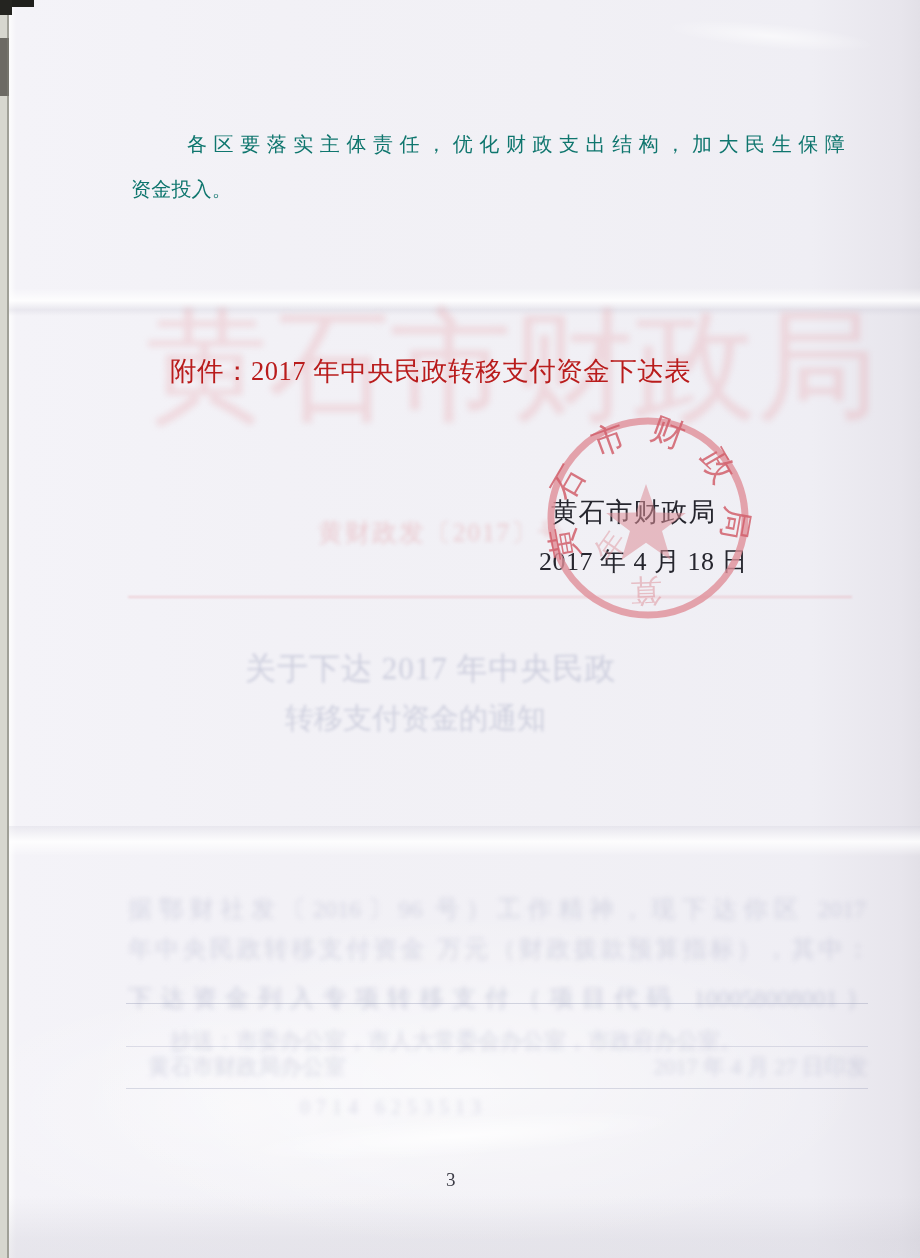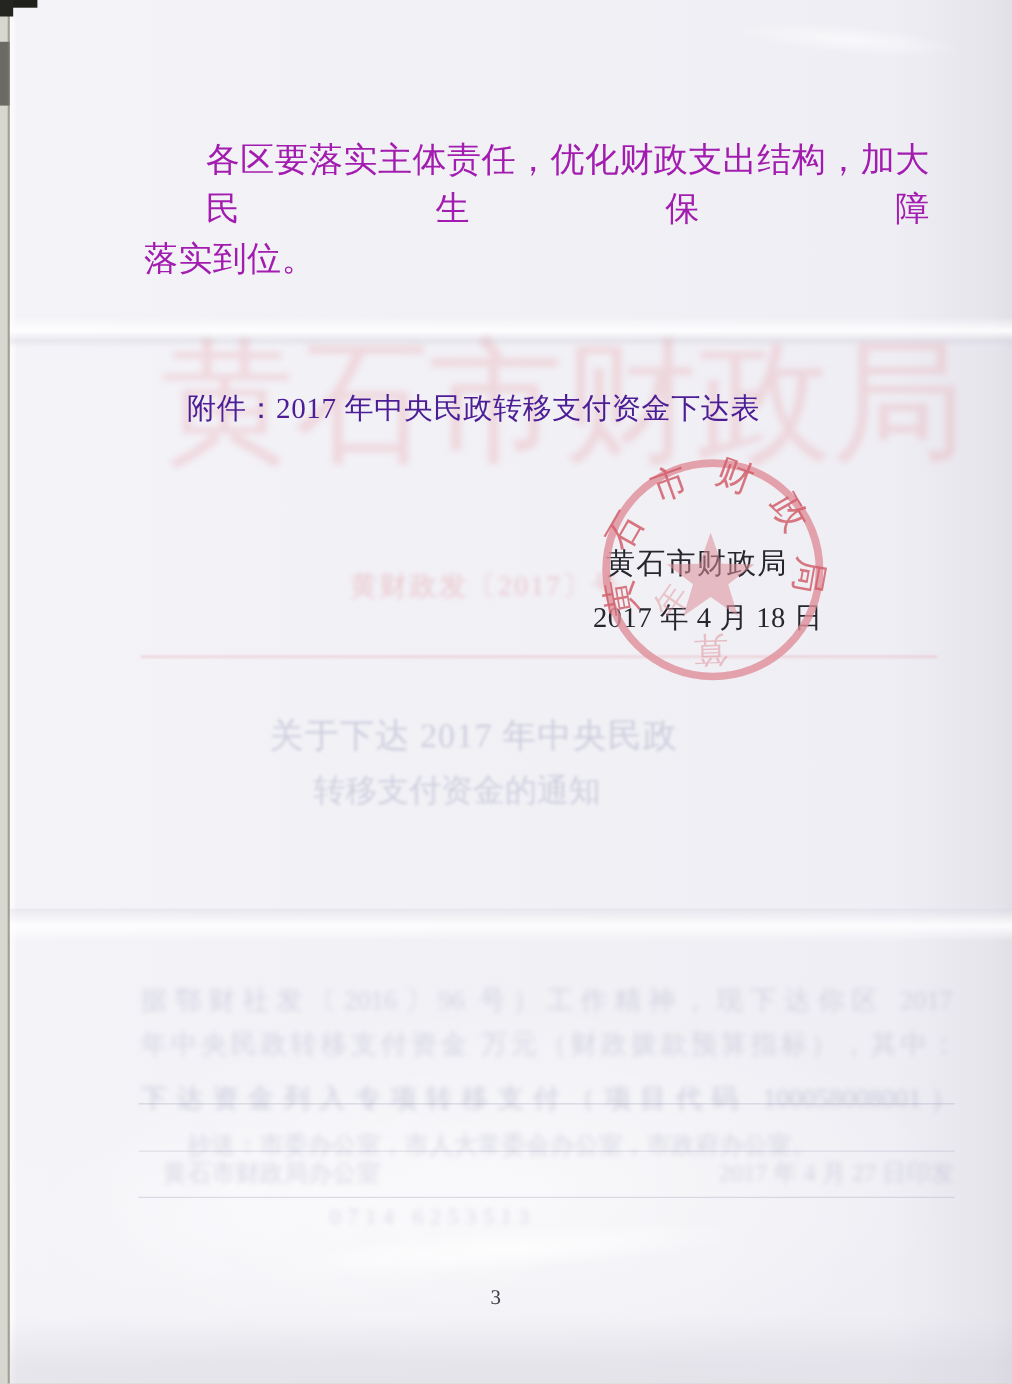--- a/index.html
+++ b/index.html
@@ -24,25 +24,25 @@
   .crease-top{left:9px;top:288px;width:911px;height:28px;
      background:linear-gradient(180deg,rgba(0,0,0,0),rgba(255,255,255,.85) 45%,rgba(203,201,214,.28) 78%,rgba(0,0,0,0));}
   .crease-mid{left:9px;top:826px;width:911px;height:30px;
      background:linear-gradient(180deg,rgba(205,203,216,.28),rgba(255,255,255,.85) 52%,rgba(0,0,0,0));}
   .crease-bottom{left:150px;top:1108px;width:620px;height:56px;transform:rotate(-4deg);
      background:radial-gradient(ellipse 50% 50% at 50% 50%,rgba(255,255,255,.8),rgba(255,255,255,0) 70%);}
   .crease-topright{left:620px;top:18px;width:300px;height:36px;transform:rotate(5deg);
      background:radial-gradient(ellipse 50% 50% at 50% 50%,rgba(255,255,255,.6),rgba(255,255,255,0) 70%);}
 
   
-  .para{left:131px;top:122px;width:714px;font-size:31px;line-height:45px;
-        color:#a21caf;letter-spacing:.2px;}
+  .para{left:131px;top:122px;width:714px;font-size:20px;line-height:45px;
+        color:#0f766e;letter-spacing:.2px;}
   .para .jline{text-align:justify;text-align-last:justify;}
   .para .first{padding-left:56px;}
-  .attach{left:170px;top:353px;font-size:26.5px;color:#4c1d95;letter-spacing:.5px;text-align:right;}
+  .attach{left:170px;top:353px;font-size:26.5px;color:#b91c1c;letter-spacing:.5px;text-align:right;}
   .issuer{left:551px;top:494px;font-size:26.5px;color:#26262e;letter-spacing:1px;}
   .sigdate{left:539px;top:544px;font-size:26px;color:#26262e;letter-spacing:.5px;}
   .pagenum{left:446px;top:1169px;font-size:19px;color:#3c3c46;}
 
   
   .seal{left:542px;top:412px;width:212px;height:212px;}
 
   
   .bleed{color:rgba(160,164,192,.35);filter:blur(2.5px);}
   .bleed-pink-head{left:146px;top:306px;width:740px;font-size:122px;line-height:122px;
@@ -93,21 +93,21 @@
   <div class="abs bleed-rule1"></div>
   <div class="abs bleed bleed-cc">抄送：市委办公室，市人大常委会办公室，市政府办公室。</div>
   <div class="abs bleed-rule2"></div>
   <div class="abs bleed bleed-printer-left">黄石市财政局办公室</div>
   <div class="abs bleed bleed-printer-right">2017 年 4 月 27 日印发</div>
   <div class="abs bleed-rule3"></div>
   <div class="abs bleed-phone">0714 6253513</div>
 
   <div class="abs para">
     <div class="jline first">各区要落实主体责任，优化财政支出结构，加大民生保障</div>
-    <div>落实到位。</div>
+    <div>资金投入。</div>
   </div>
 
   <div class="abs attach">附件：2017 年中央民政转移支付资金下达表</div>
 
   <div class="abs issuer">黄石市财政局</div>
   <div class="abs sigdate">2017 年 4 月 18 日</div>
 
   <svg class="abs seal" viewBox="-106 -106 212 212" width="212" height="212">
     <circle r="97" fill="none" stroke="#e08f98" stroke-width="7" opacity="0.8"></circle>
     <polygon points="0,-42 9.9,-13.5 39.9,-13 16,5.1 24.7,34 0,16.8 -24.7,34 -16,5.1 -39.9,-13 -9.9,-13.5" transform="translate(-2,8)" fill="#dd8e97" opacity="0.55"></polygon>

